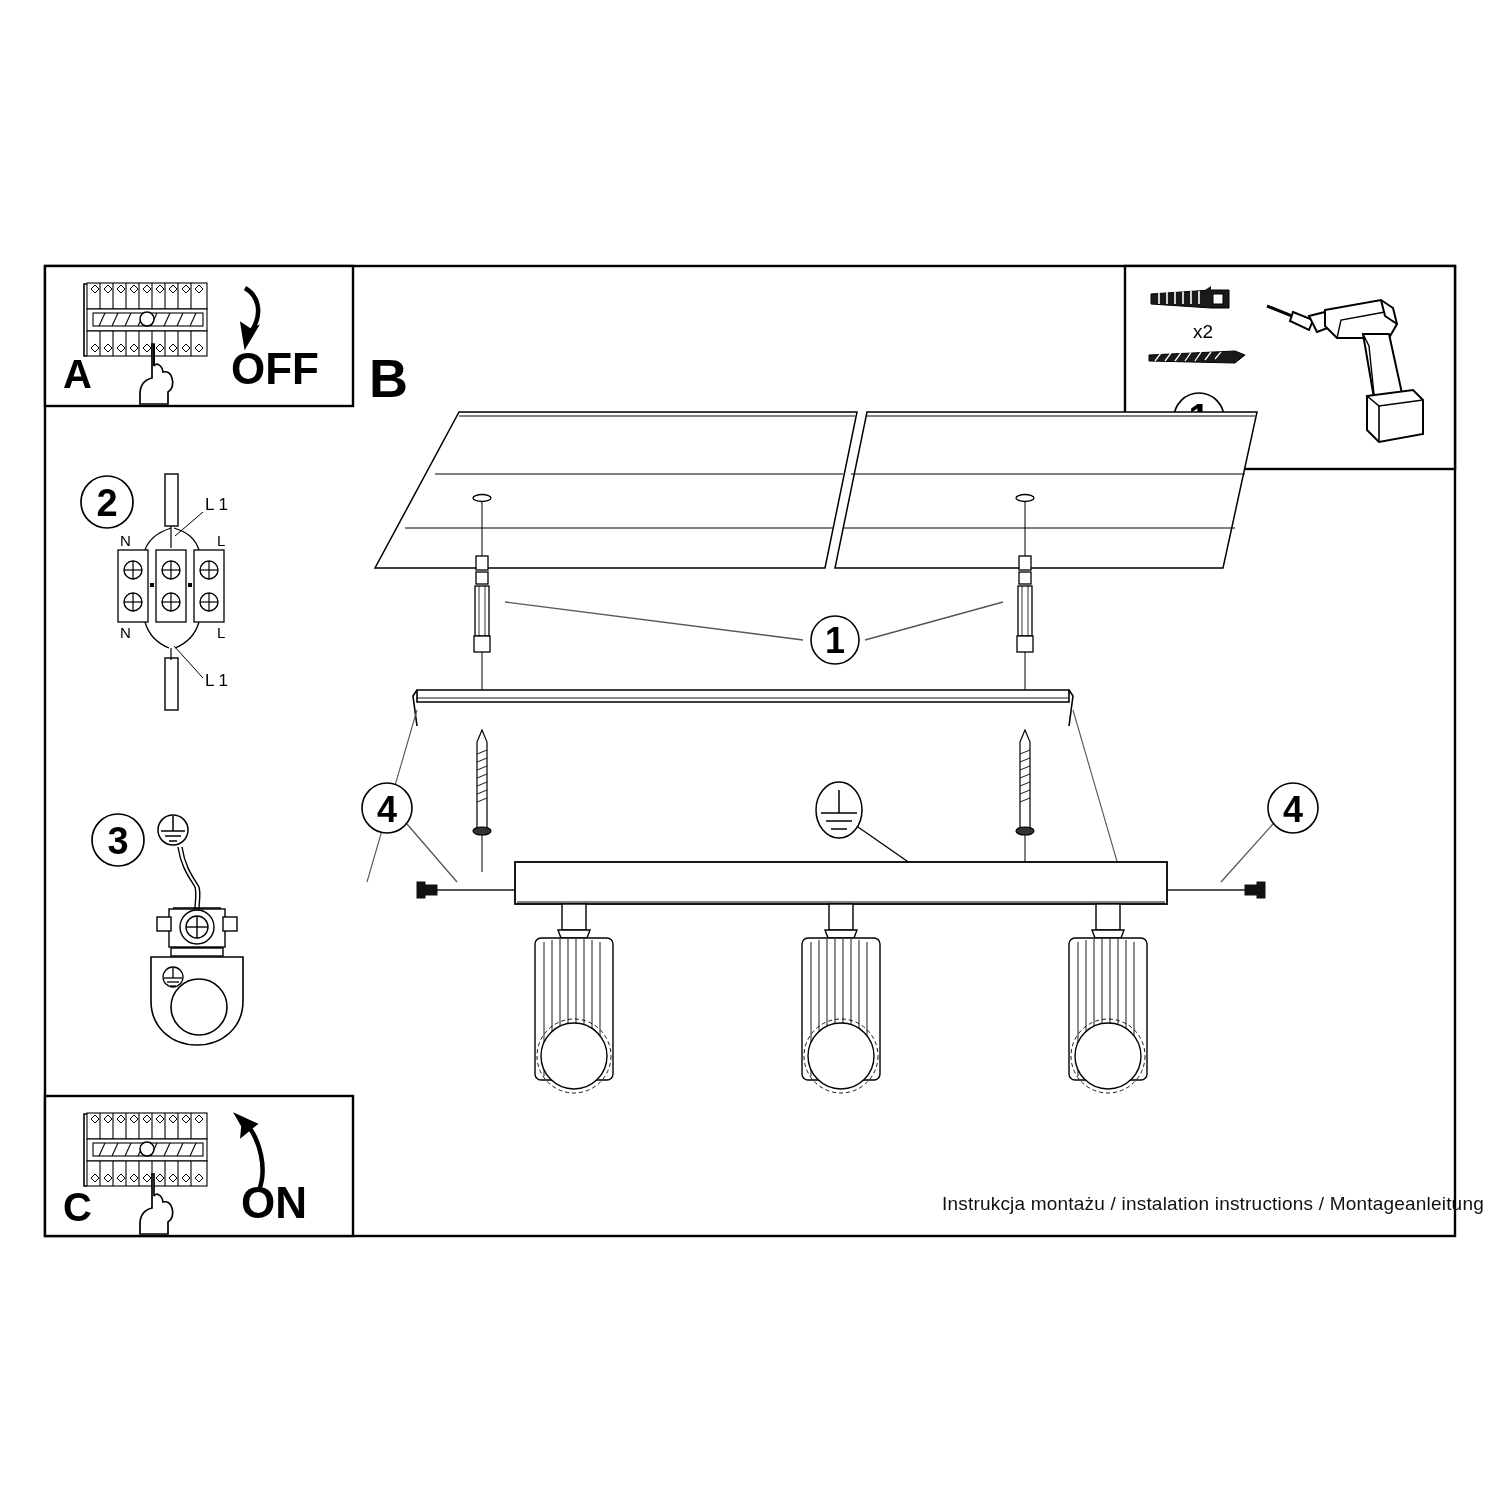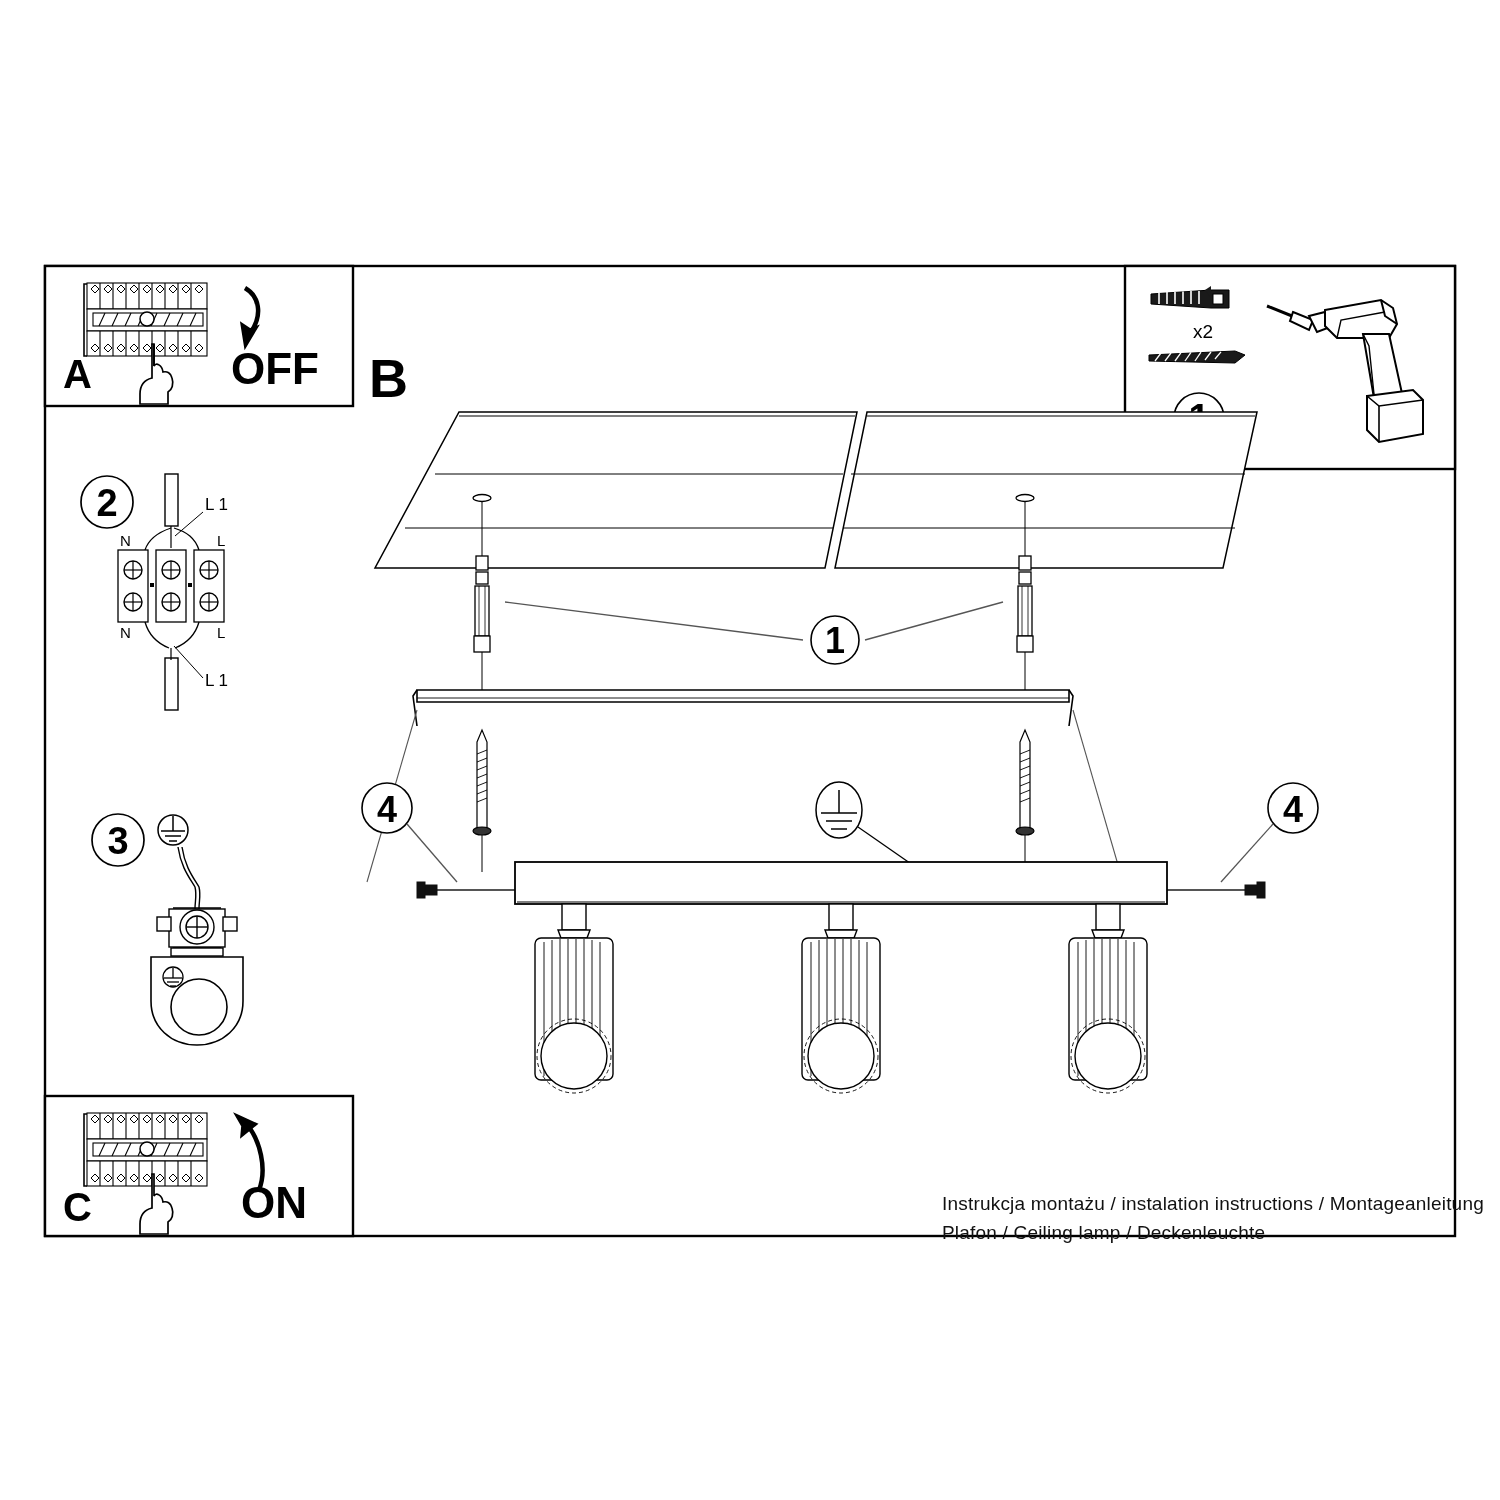--- a/index.html
+++ b/index.html
@@ -513,16 +513,15 @@
         <line x1="771" y1="550" x2="771" y2="688"></line>
           <line x1="779" y1="552" x2="779" y2="686"></line>
       </g>
       <circle cx="753" cy="666" r="33" fill="#fff" stroke="#000" stroke-width="1.4"></circle>
       <circle cx="753" cy="666" r="37" fill="none" stroke="#000" stroke-width=".9" stroke-dasharray="4 3"></circle>
     </g>
   </svg>
 
   <div class="abs caption" style="left:942px;top:1189px;width:510px;">
     <div>Instrukcja montażu / instalation instructions / Montageanleitung</div>
-    <div>Plafon / Ceiling lamp / Deckenleuchte</div>
   </div>
 
 </div>
 
 </body></html>

